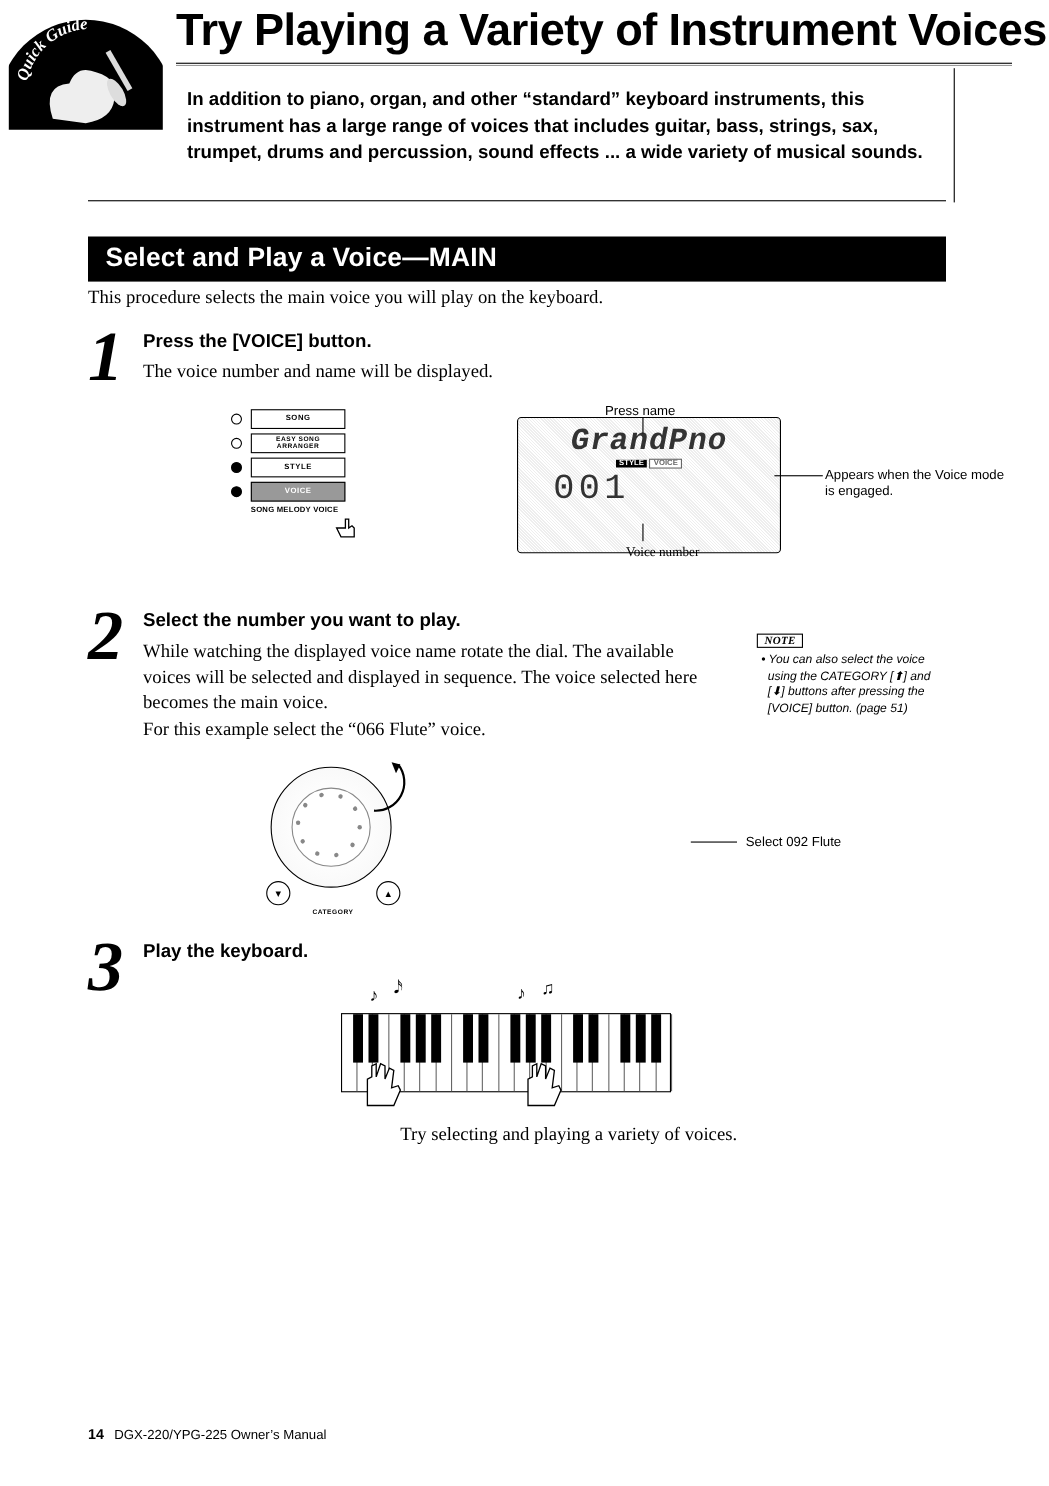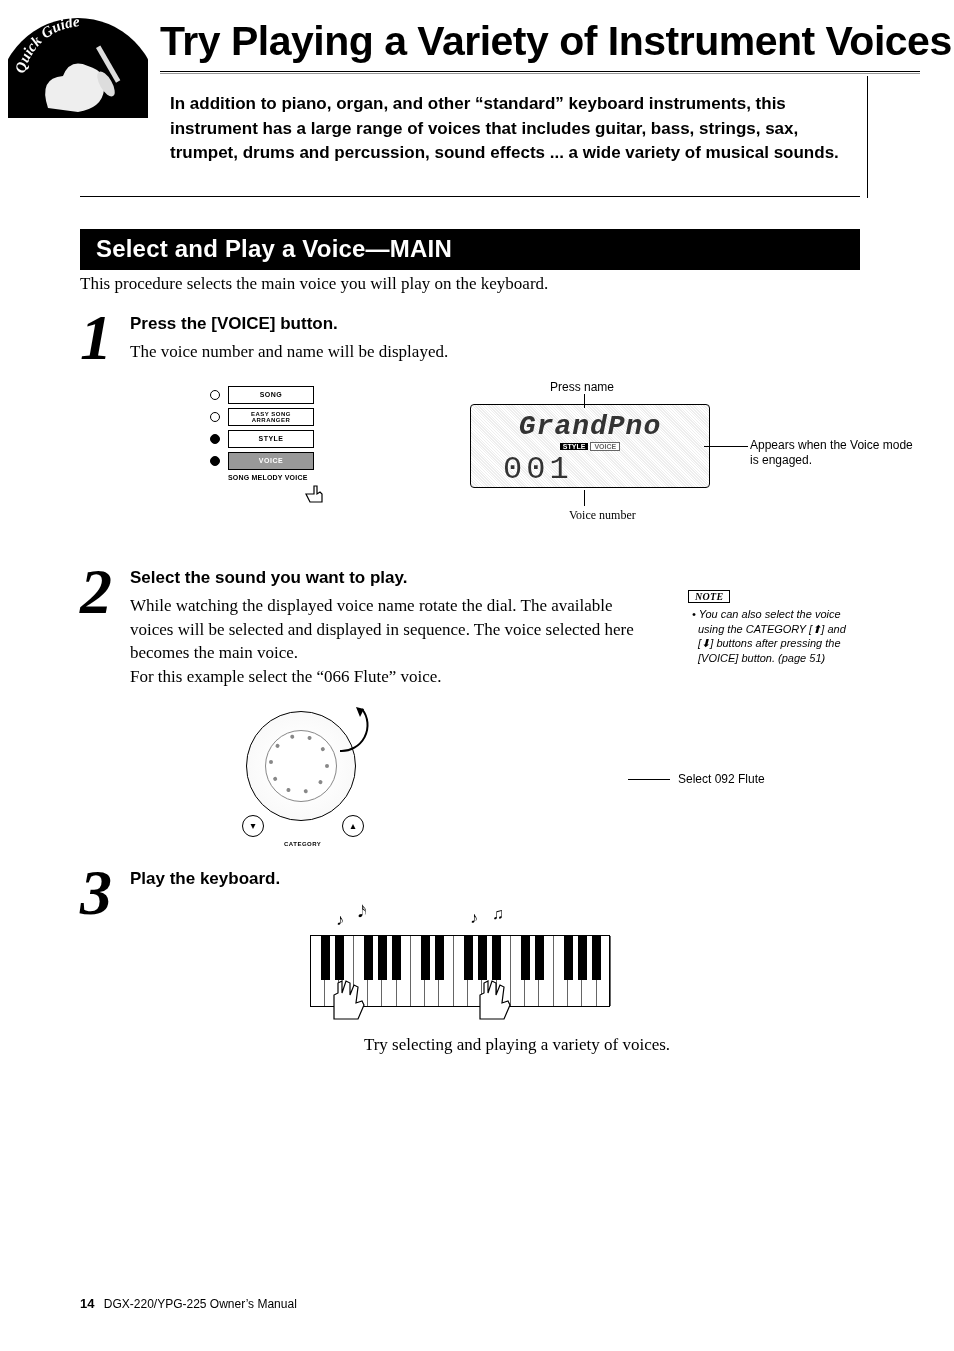--- a/index.html
+++ b/index.html
@@ -21,21 +21,21 @@
   .corner-badge {
     position: absolute;
     top: 8px;
     left: 8px;
     width: 140px;
     height: 110px;
   }
   .badge-svg { width: 140px; height: 110px; }
 
   .page-title {
-    margin-top: 18px;
+    margin-top: 4px;
     margin-left: 80px;
     font-family: "Arial Black", Arial, sans-serif;
     font-size: 41px;
     font-weight: 900;
     color: #000;
     letter-spacing: -0.5px;
     white-space: nowrap;
   }
 
   .title-underline {
@@ -145,23 +145,23 @@
     display:flex; align-items:center; justify-content:center;
     font-size:7px; font-family:Arial; font-weight:bold; letter-spacing:0.5px;
   }
   .btn-rect.sel { background:#999; color:#fff; }
   .broadcast { font-size:7px; font-family:Arial; font-weight:bold; margin-top:1px; margin-left:18px; letter-spacing:0.2px;}
   .cursor-hand { position:absolute; left:172px; top:100px; }
 
   .lcd {
     position: absolute;
     left: 340px;
-    top: 24px;
+    top: 13px;
     width: 240px;
-    height: 84px;
+    height: 124px;
     border:1px solid #000;
     background: repeating-linear-gradient(45deg,#eee,#eee 1px,#fff 1px,#fff 2px);
     border-radius: 4px;
     padding: 6px 12px;
   }
   .lcd-voice {
     font-family: "Courier New", monospace;
     font-size: 28px;
     font-style: italic;
     letter-spacing:1px;
@@ -355,21 +355,21 @@
 
         <div class="callout-label" style="left:620px; top:58px; width:170px;">Appears when the Voice mode is engaged.</div>
         <div class="line" style="left:574px; top:66px; width:44px; height:1px;"></div>
       </div>
     </div>
   </div>
 
   <div class="step">
     <div class="step-num">2</div>
     <div class="step-body">
-      <div class="step-head">Select the sound you want to play.</div>
+      <div class="step-head">Select the number you want to play.</div>
       <div class="step-desc" style="white-space:pre-line;">While watching the displayed voice name rotate the dial. The available voices will be selected and displayed in sequence. The voice selected here becomes the main voice.
 For this example select the “066 Flute” voice.</div>
 
       <div class="note-box">
         <span class="note-head">NOTE</span>
         <div class="note-body">• <span>You can also select the voice using the CATEGORY [⬆] and [⬇] buttons after pressing the [VOICE] button. (page 51)</span></div>
       </div>
 
       <div class="diagram2">
         <div class="dial">

